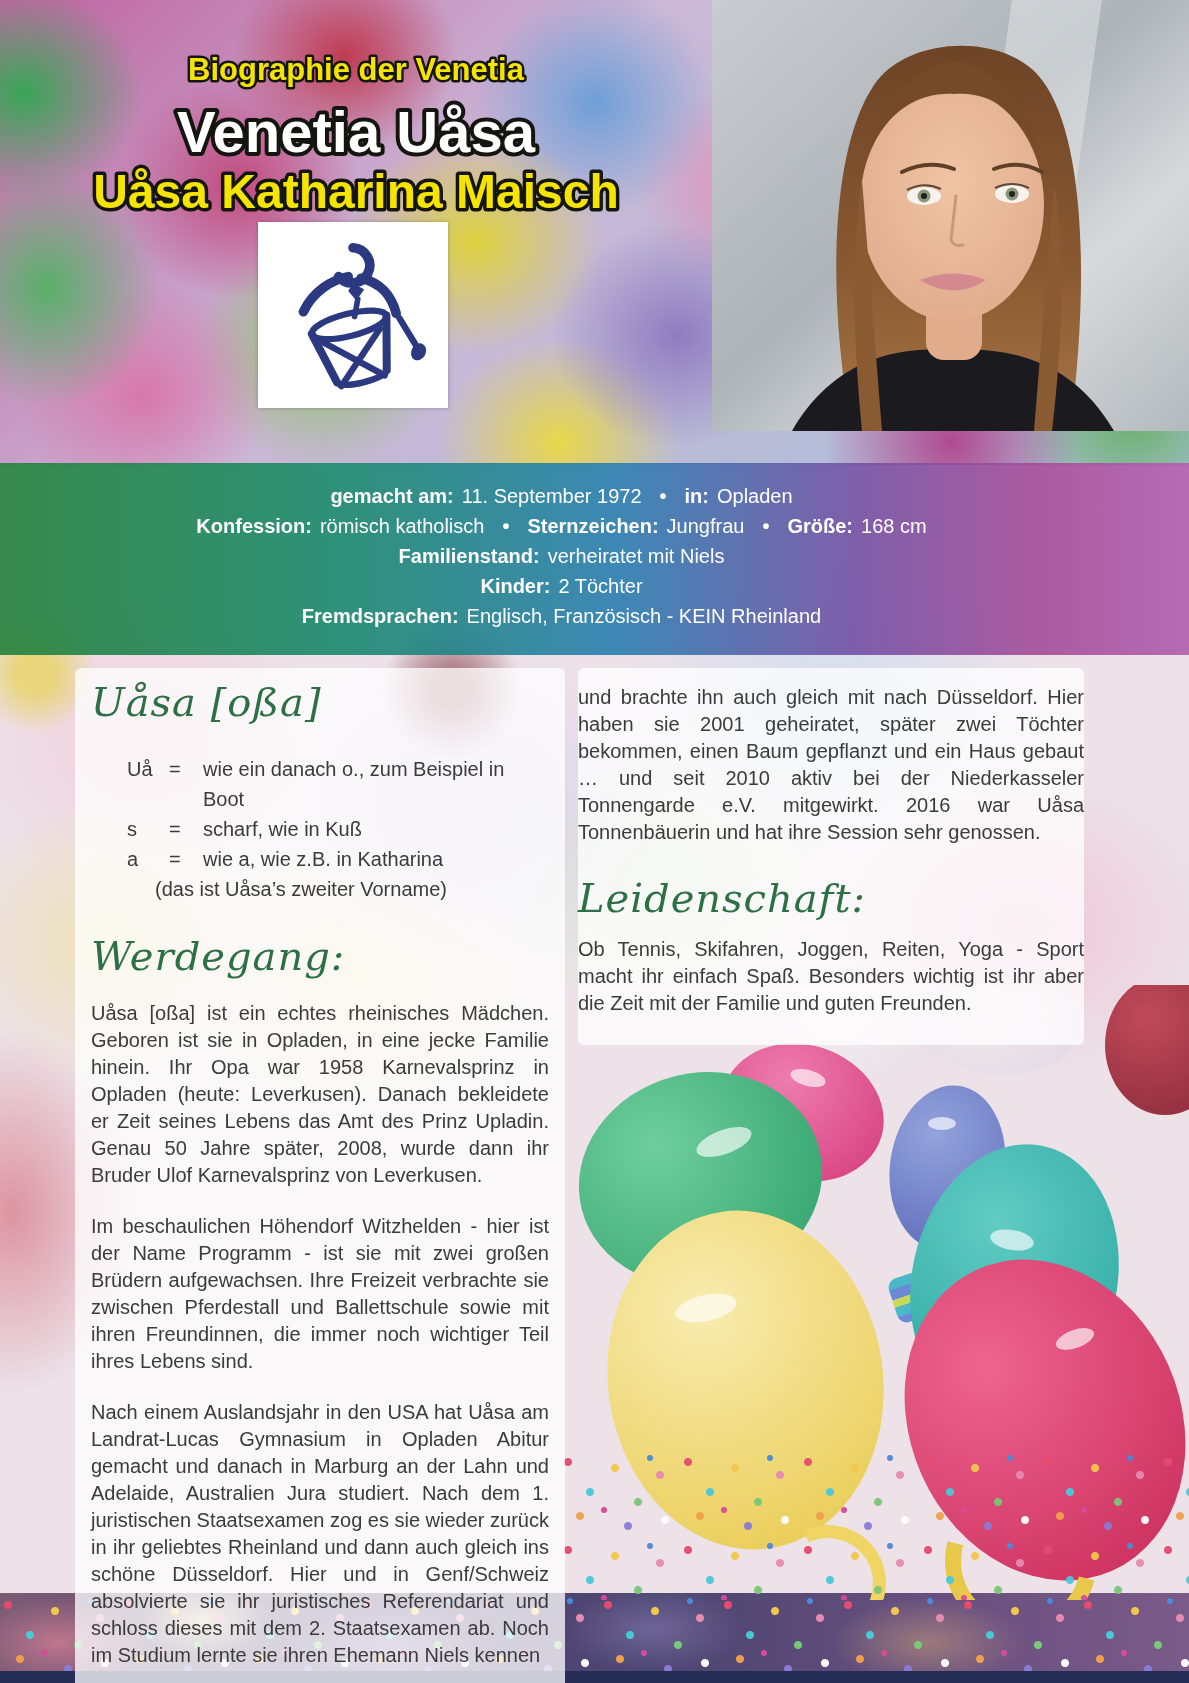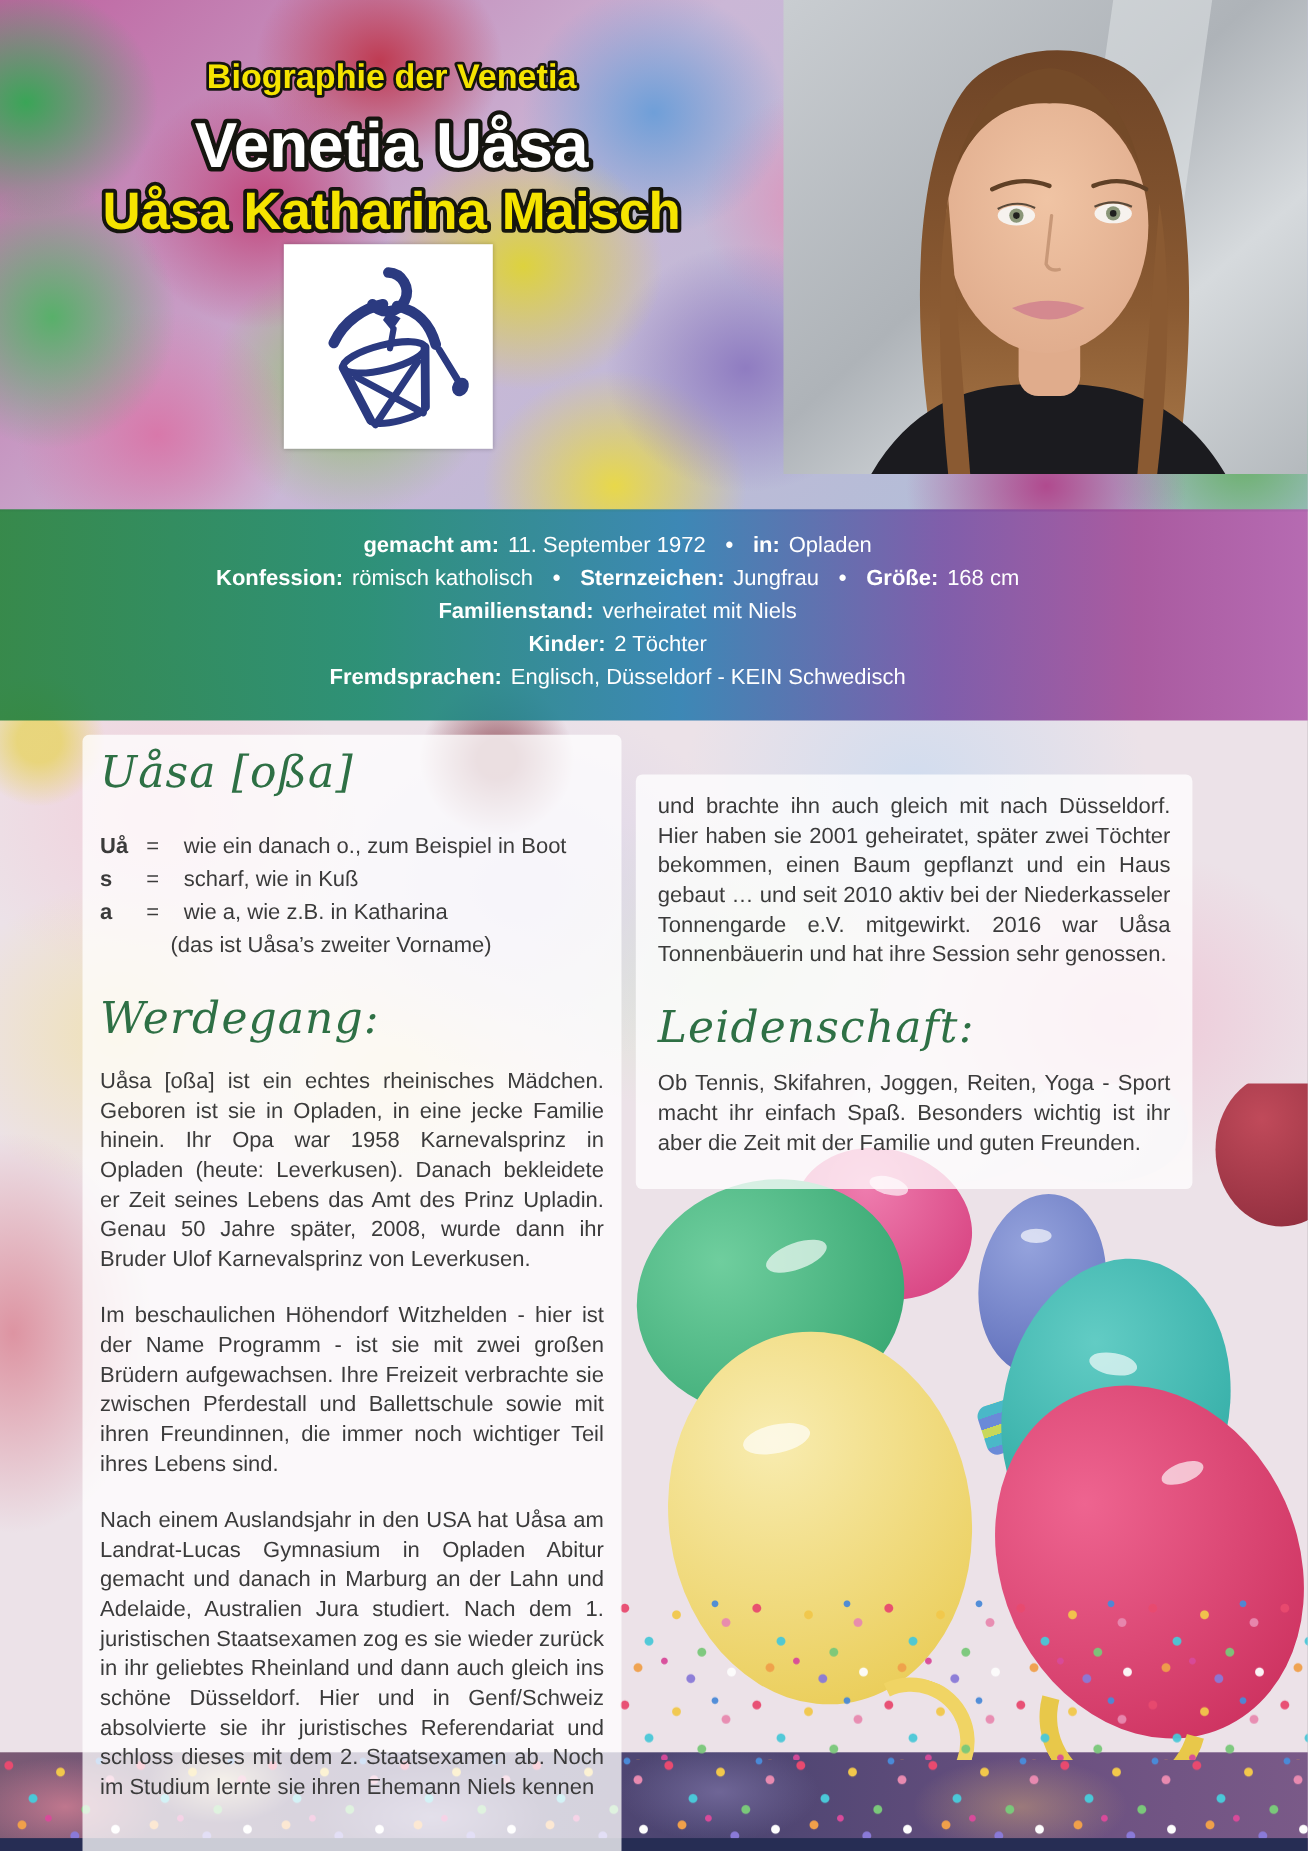--- a/index.html
+++ b/index.html
@@ -58,29 +58,29 @@
   .t-title{font-size:58px; fill:#ffffff; stroke-width:8px;}
   .t-sub{font-size:48px; fill:#f5e400; stroke-width:7px;}
   
   .logo-box{position:absolute; left:258px; top:222px; width:190px; height:186px; background:#fff; box-shadow:0 0 4px rgba(0,0,0,.25);}
   .logo-box svg{display:block; margin:13px auto 0;}
   
   .photo{position:absolute; left:712px; top:0; width:477px; height:431px; overflow:hidden;}
   
   .panel{position:absolute; background:rgba(255,255,255,.76); border-radius:6px; box-sizing:border-box; color:#3b3b3b;}
   .left-panel{left:75px; top:668px; width:490px; height:1128px; padding:12px 16px;}
-  .right-panel{left:578px; top:704px; width:506px; height:377px; padding:16px 20px;}
+  .right-panel{left:578px; top:668px; width:506px; height:377px; padding:16px 0;}
   .green-head{
     font-family:"DejaVu Serif", serif; font-style:italic;
     color:#2e7045; font-size:40px; letter-spacing:1px; line-height:1.1;
   }
   .para{font-size:20px; line-height:27px; text-align:justify; margin:0 0 24px 0;}
   .pron{margin-top:30px; margin-bottom:10px;}
   .pron-row{display:flex; font-size:20px; line-height:30px;}
-  .pron-row .pk{width:42px; font-weight:bold;}
+  .pron-row .pk{width:42px; font-weight:normal;margin-left:36px;}
   .pron-row .peq{width:34px;}
   .pron-row .pt{flex:1;}
   .pron-note{font-size:20px; line-height:30px; margin-left:64px;}
   .head-gap{margin-top:30px; margin-bottom:22px;}
   .head-gap2{margin-top:30px; margin-bottom:16px;}
   
   .balloons{position:absolute; left:560px; top:985px; width:629px; height:615px; overflow:hidden;}
   .bl{position:absolute; border-radius:50%;}
   .shine{position:absolute; border-radius:50%; background:rgba(255,255,255,.65);}
   .streamer{position:absolute; border-radius:10px;}
@@ -211,21 +211,21 @@
     <div class="fact-line">
       <span class="b">Familienstand:</span>
       <span>verheiratet mit Niels</span>
     </div>
     <div class="fact-line">
       <span class="b">Kinder:</span>
       <span>2 Töchter</span>
     </div>
     <div class="fact-line">
       <span class="b">Fremdsprachen:</span>
-      <span>Englisch, Düsseldorf - KEIN Schwedisch</span>
+      <span>Englisch, Französisch - KEIN Rheinland</span>
     </div>
   </div>
 
   <div class="bottom">
     <div class="bottom-confetti confetti"></div>
   </div>
   <div class="navy-strip"></div>
 
   <div class="balloons">
     <div class="bl" style="left:210px;top:-30px;width:190px;height:120px;background:radial-gradient(circle at 35% 30%,#f6f0f2,#e4dce4);opacity:.85;"></div>

